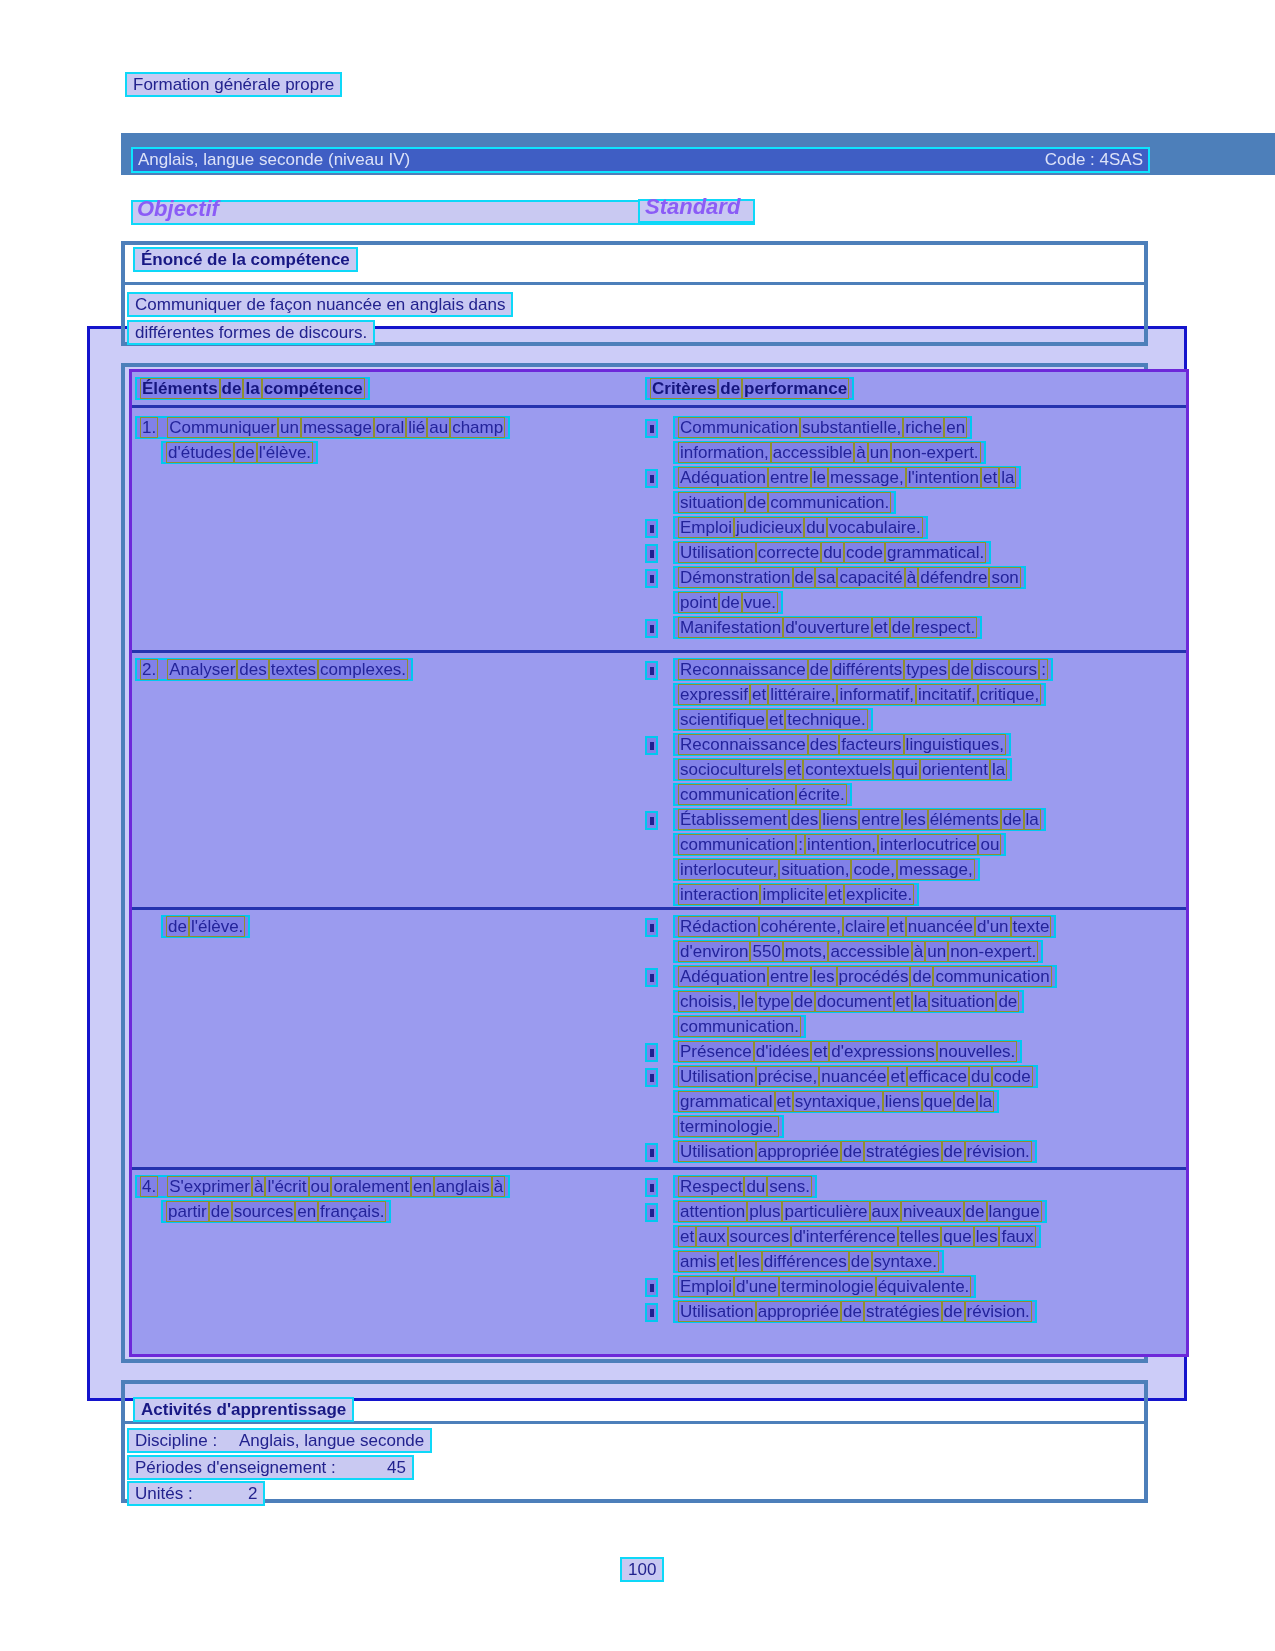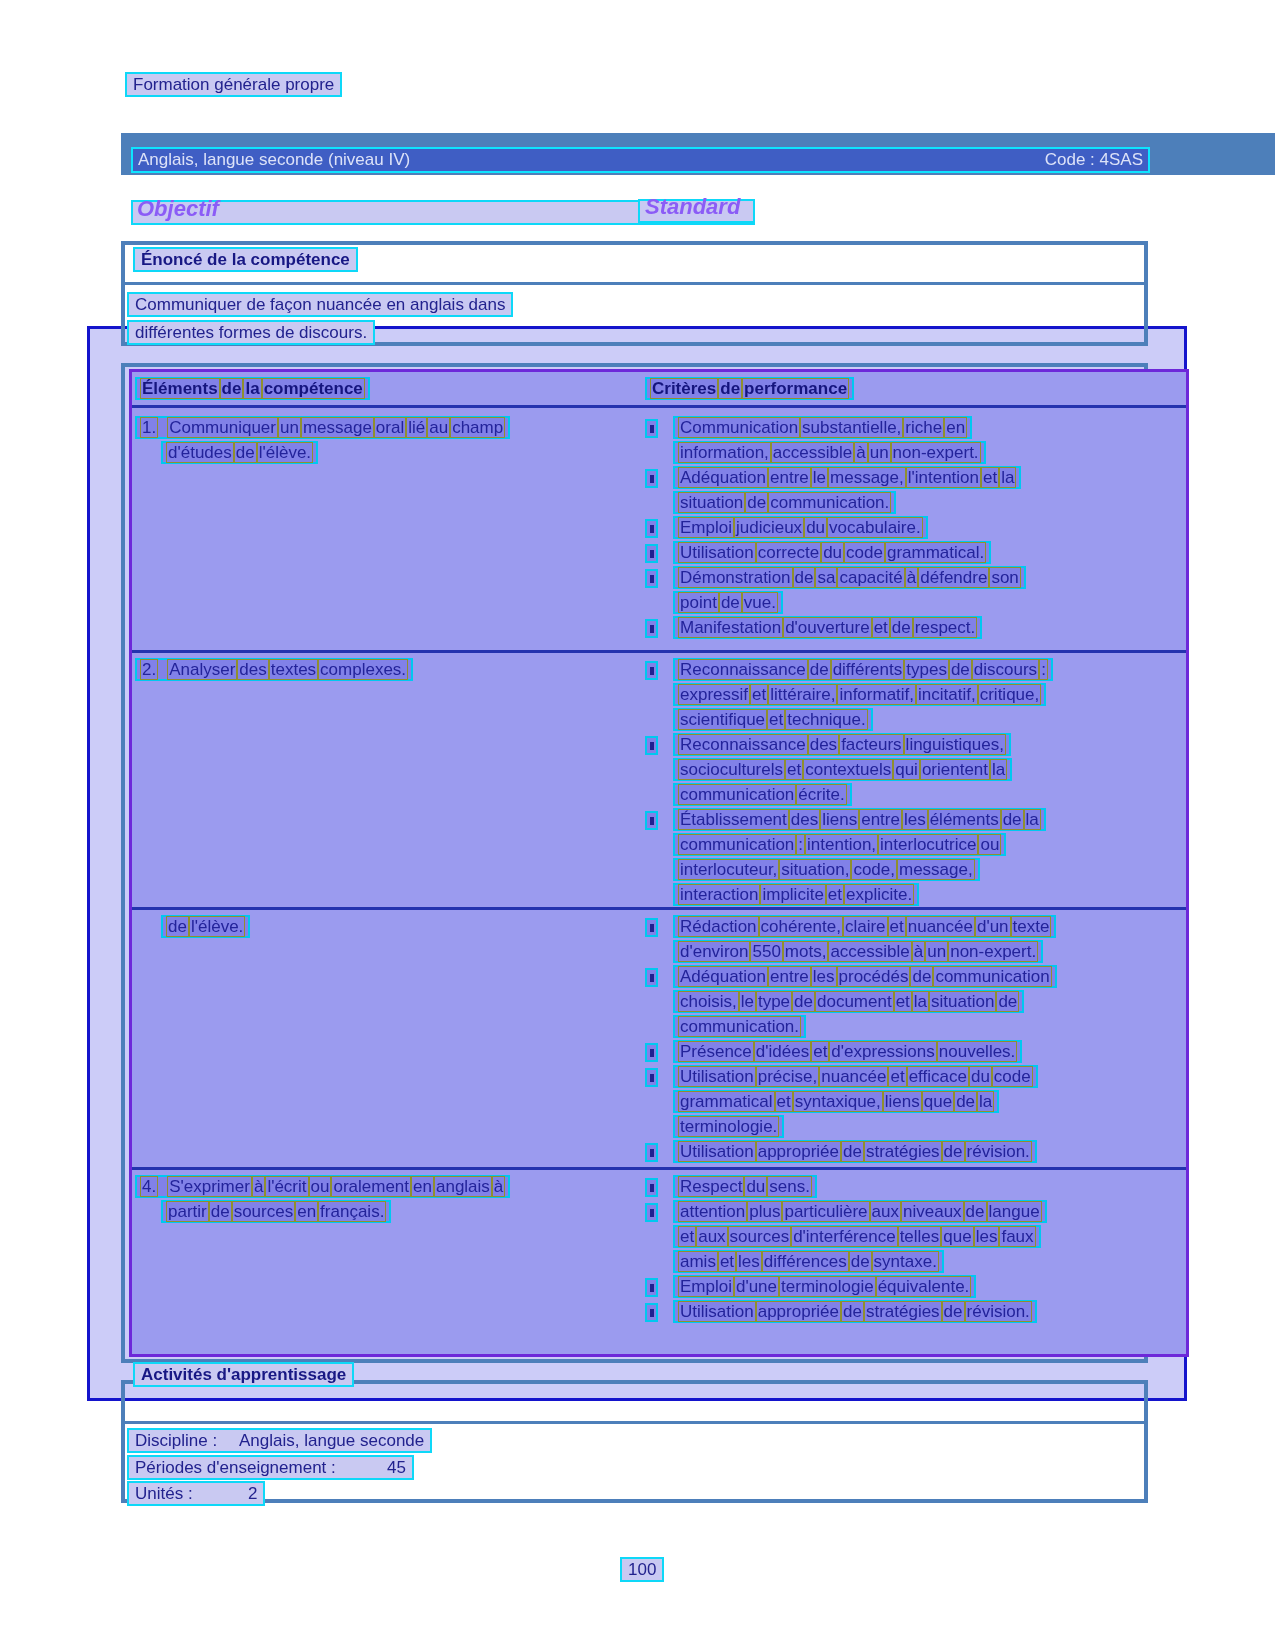--- a/index.html
+++ b/index.html
@@ -530,21 +530,21 @@
               </div>
             </div>
           </div>
         </div>
       </div>
   </div>
 
   <div class="box" style="left:121px;top:1380px;width:1027px;height:123px;">
     <div class="divider" style="top:37px;"></div>
   </div>
-  <div class="hl bold" style="left:133px;top:1362px;">Activités d'apprentissage</div>
+  <div class="hl bold" style="left:133px;top:1397px;">Activités d'apprentissage</div>
 
   <div class="hl det-line" style="left:127px;top:1428px;">
     <span class="det-label" style="width:104px;">Discipline :</span>
     <span>Anglais, langue seconde</span>
   </div>
   <div class="hl det-line" style="left:127px;top:1455px;">
     <span class="det-label" style="width:252px;">Périodes d'enseignement :</span>
     <span>45</span>
   </div>
   <div class="hl det-line" style="left:127px;top:1481px;">

